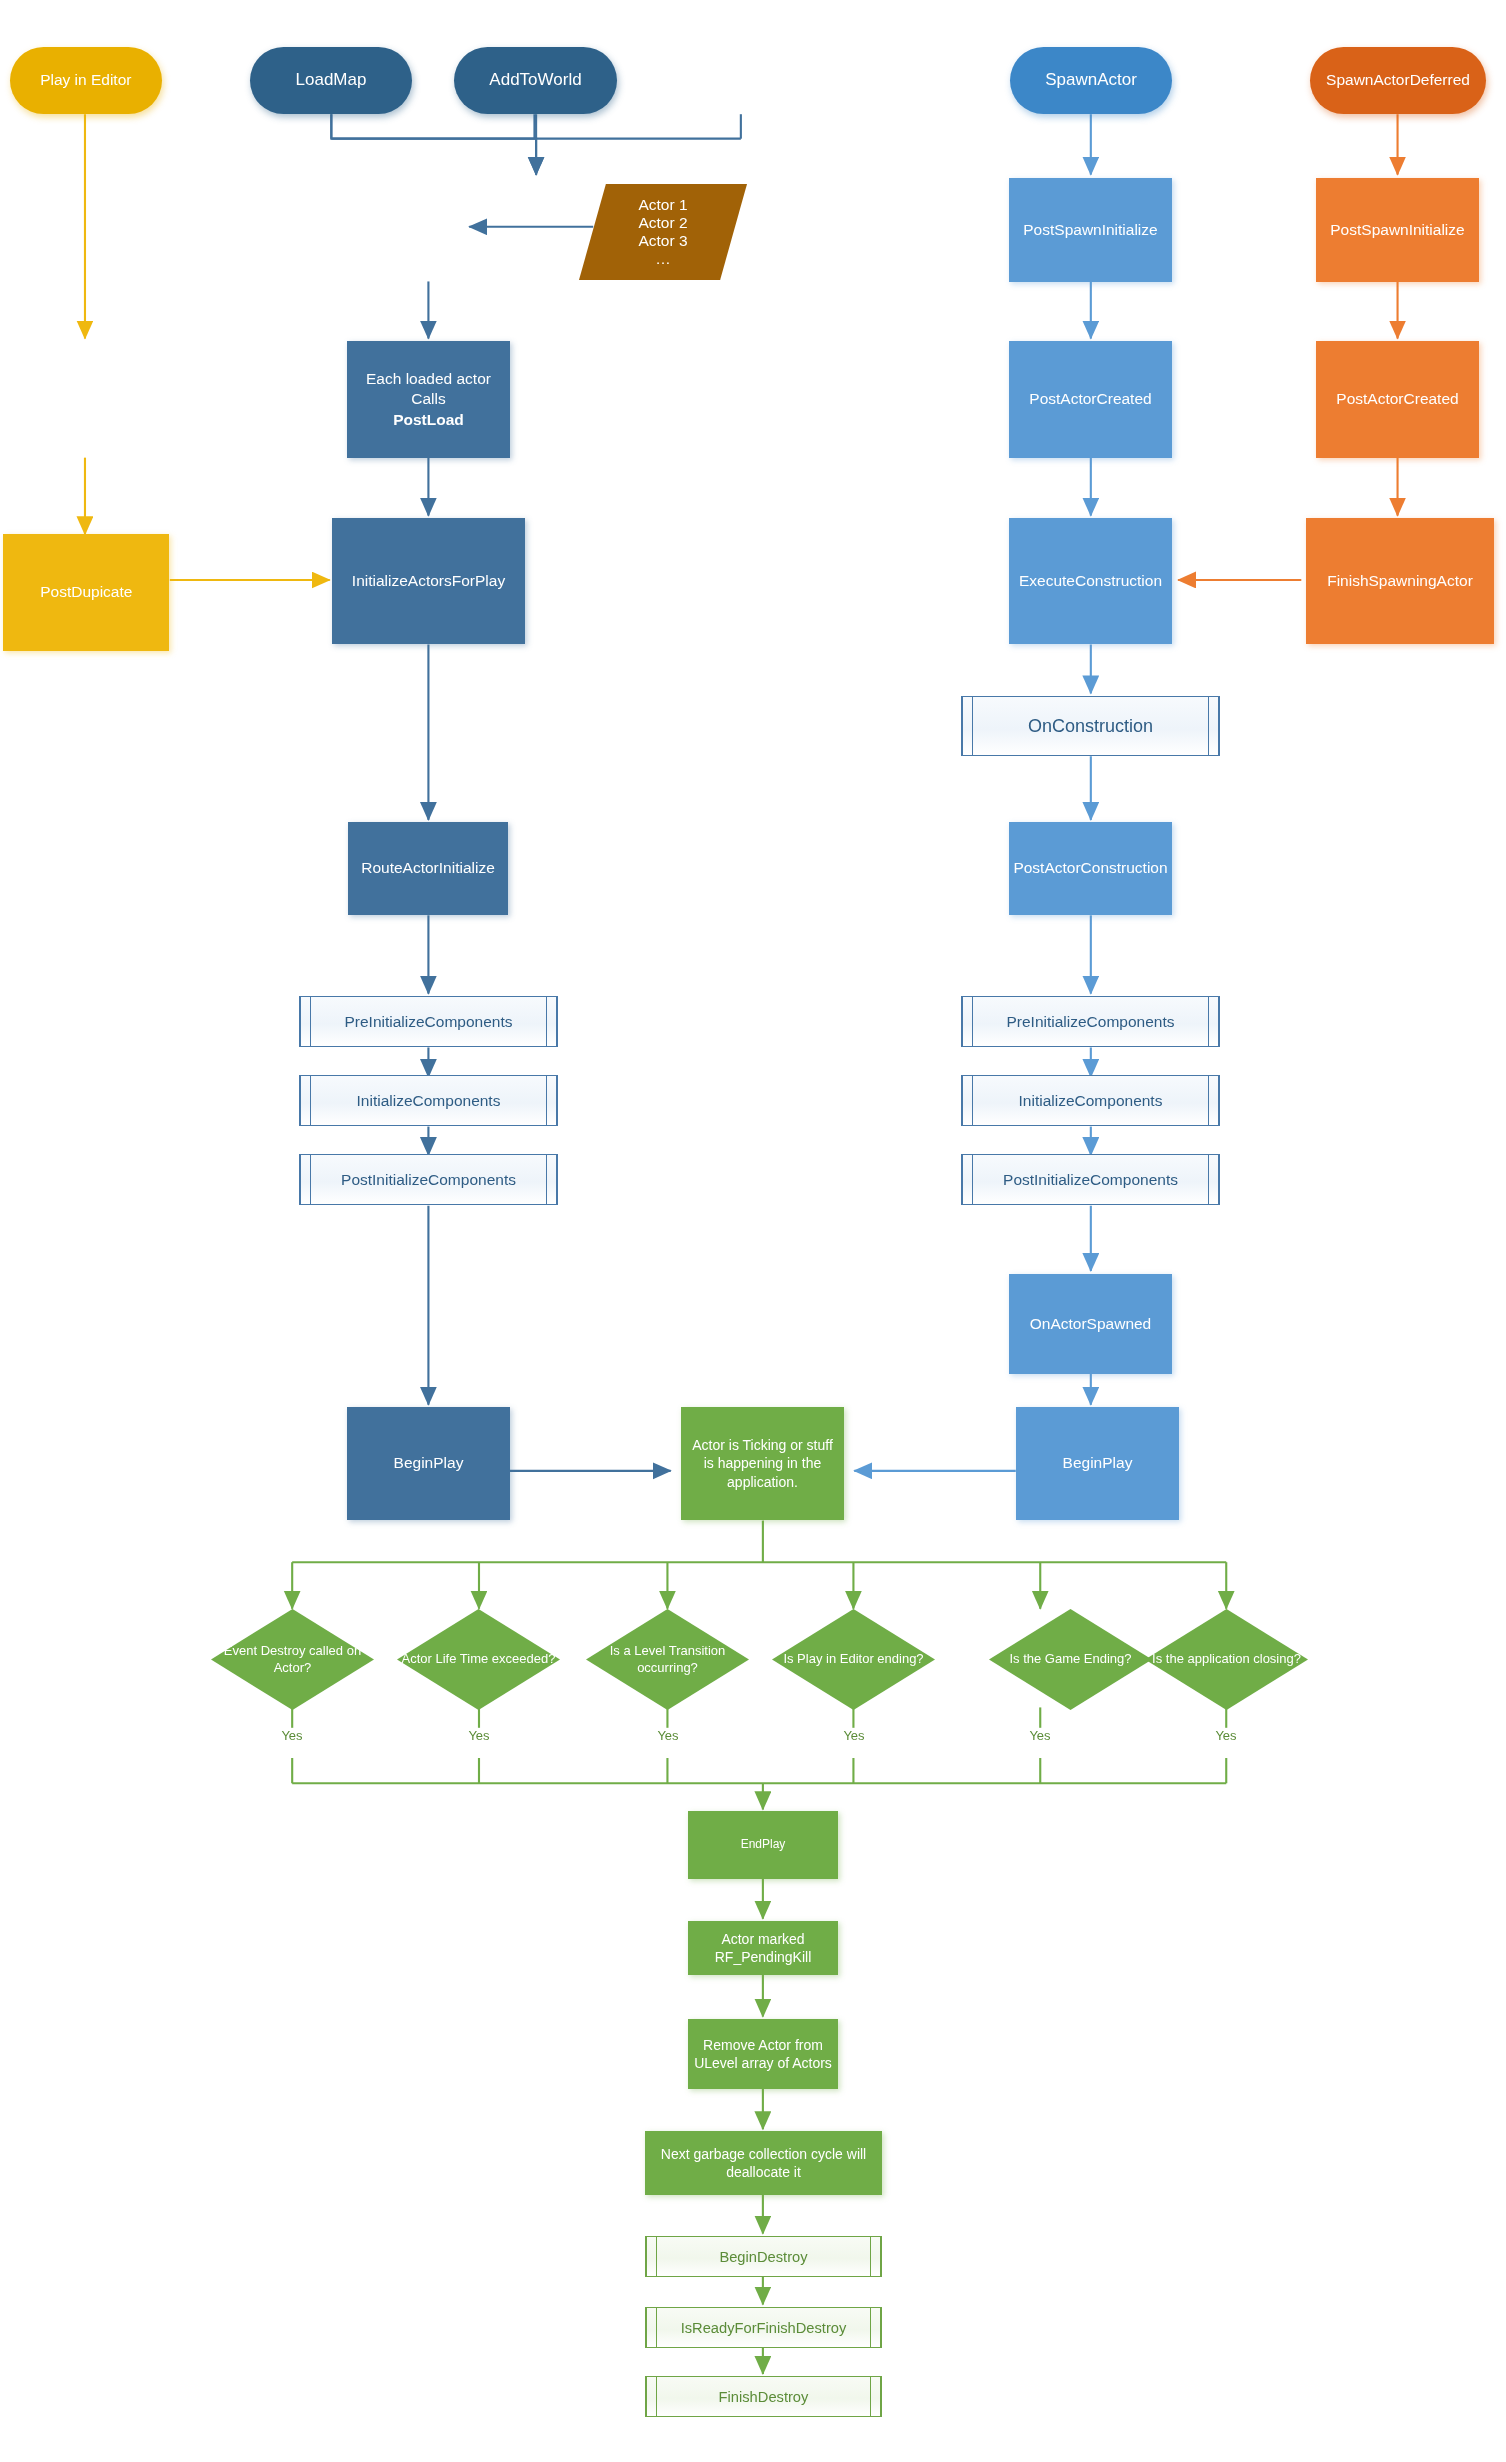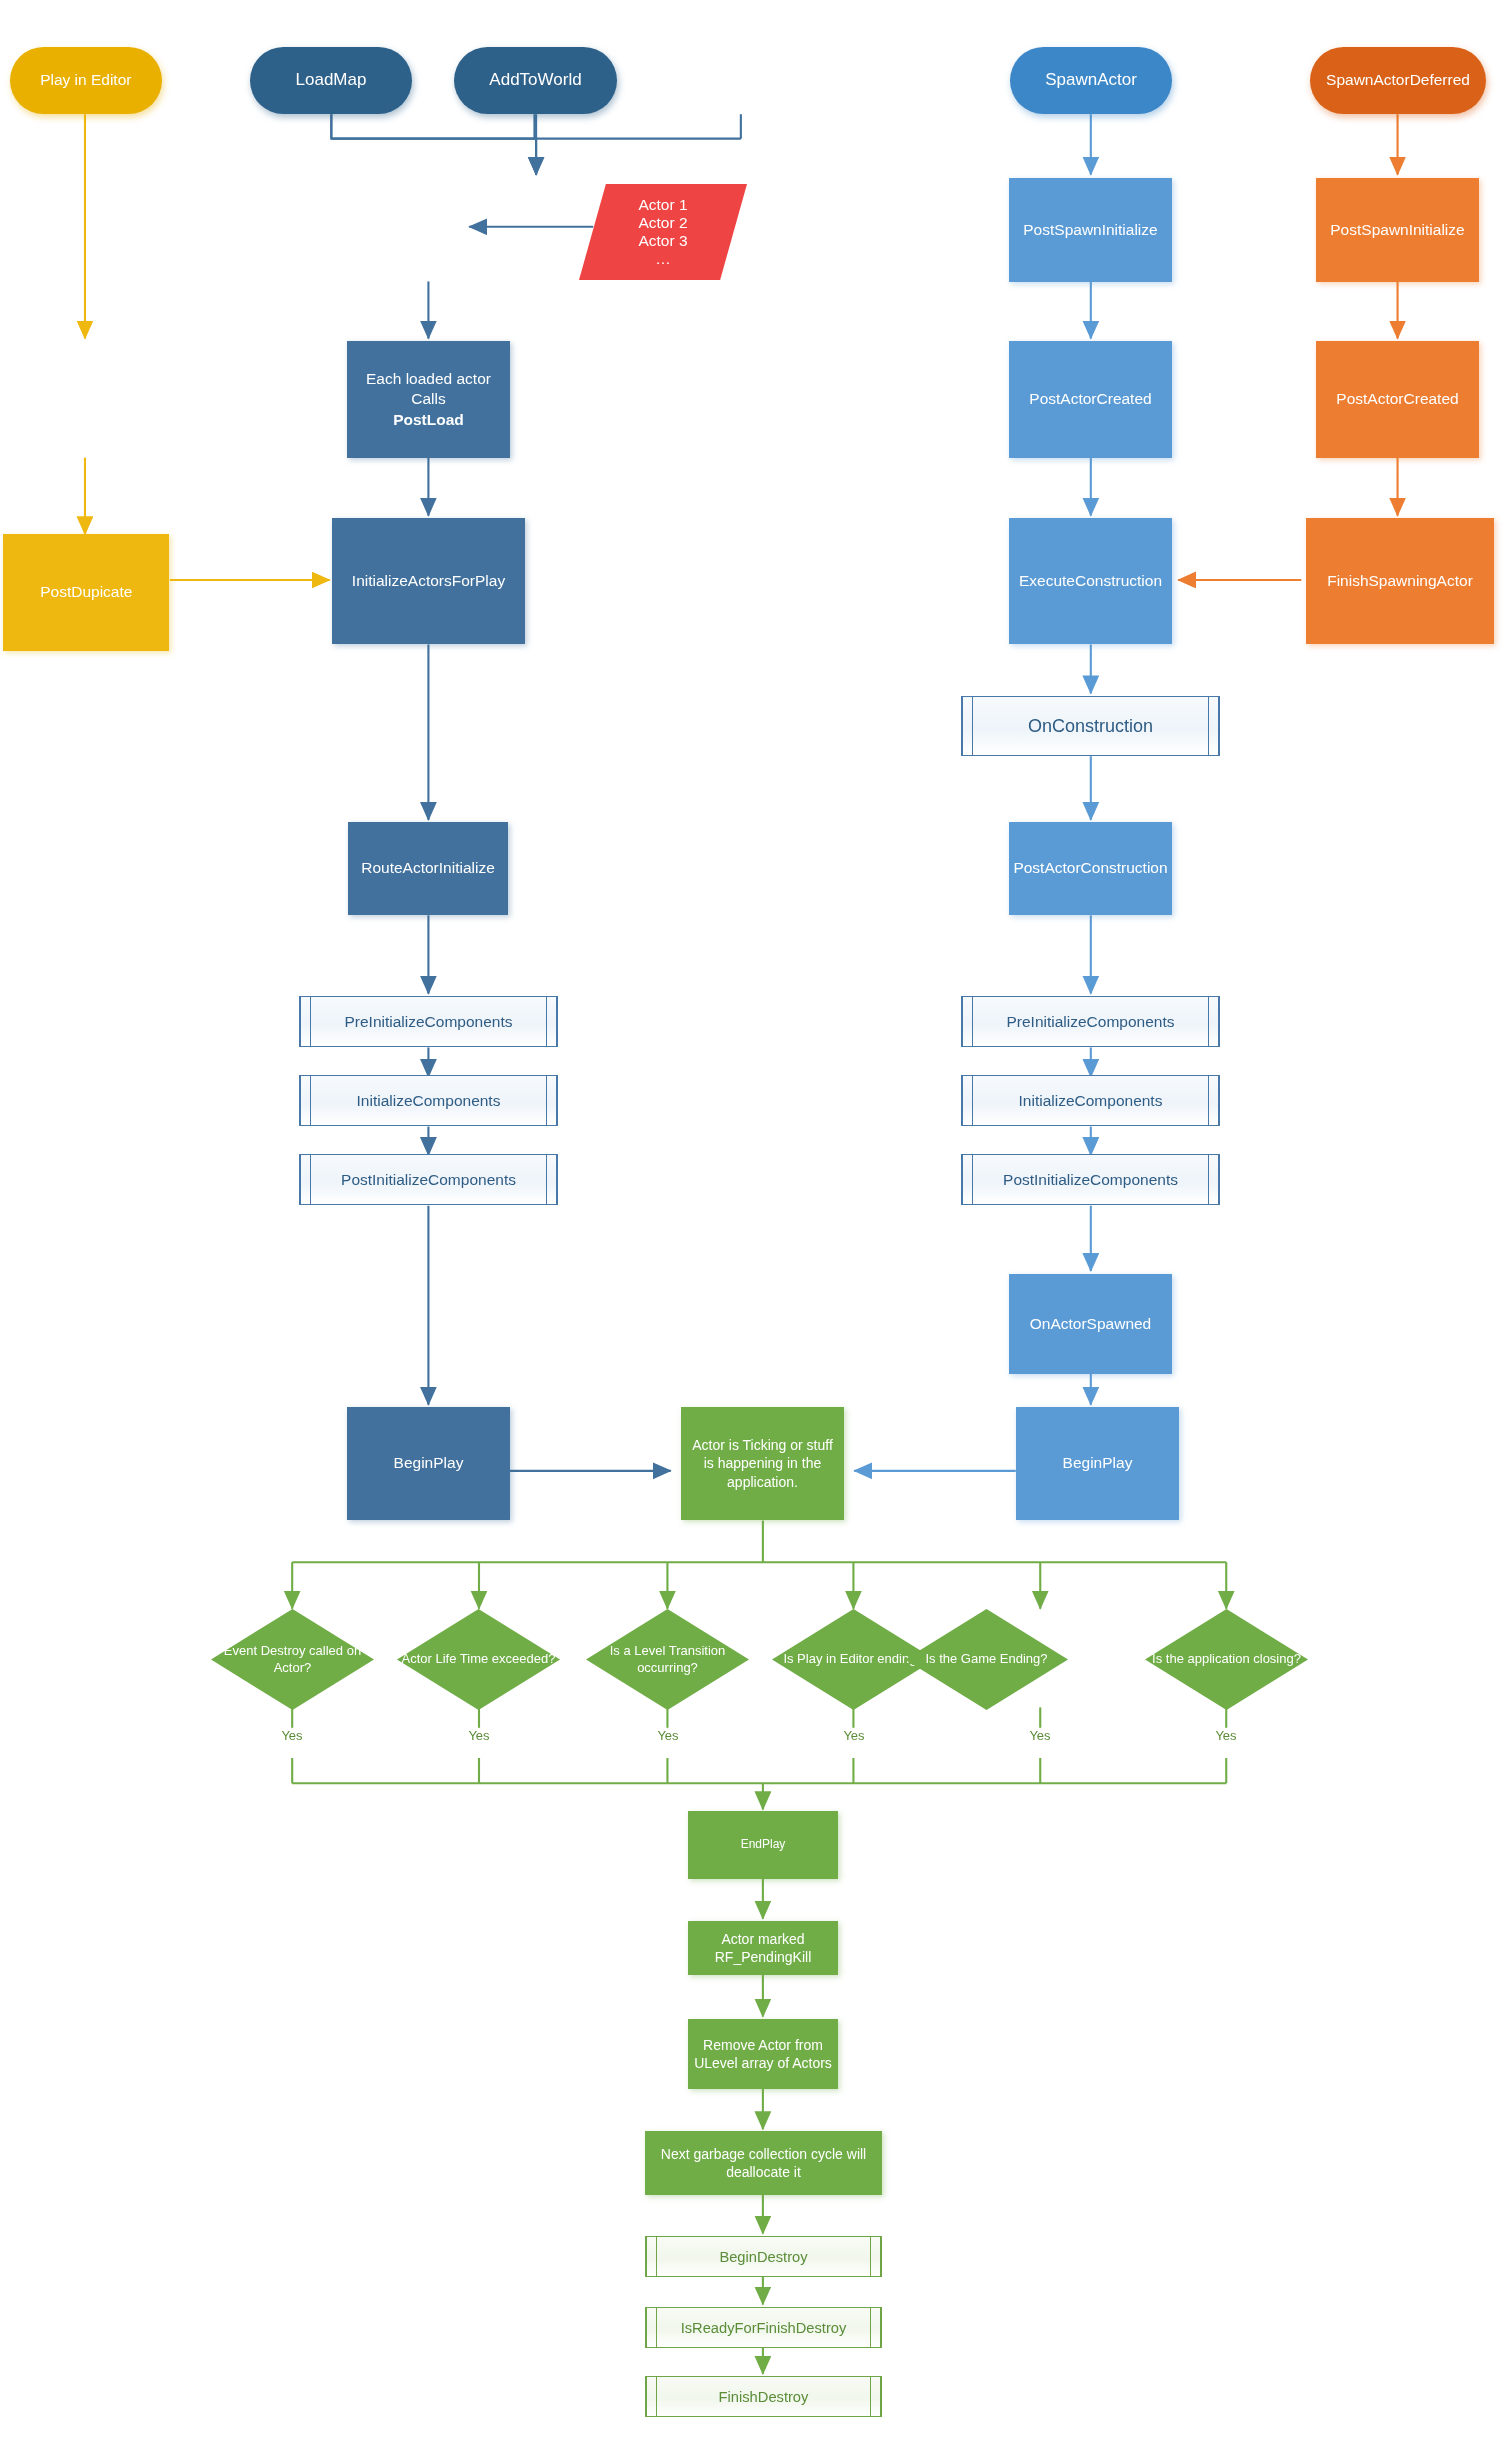--- a/index.html
+++ b/index.html
@@ -59,21 +59,21 @@
   .predef-green{border:1.3px solid #6FA546;background:linear-gradient(180deg,#f8fbf5 0%,#f1f7ec 55%,#ffffff 100%);}
   .predef-green .bar{border-left:1.3px solid #6FA546;border-right:1.3px solid #6FA546;}
   .predef-green .mid{color:#5B8C38;}
 
   
   .parallelogram{
     position:absolute;
     z-index:3;
     color:#fff;
     display:flex;align-items:center;justify-content:center;text-align:center;
-    background:#ef4444;
+    background:#a16207;
     clip-path:polygon(16% 0%, 100% 0%, 84% 100%, 0% 100%);
     box-shadow:1.6px 2.4px 5.7px rgba(65,113,156,.3);
   }
 
   
   .diamond{
     position:absolute;
     z-index:3;
     color:#fff;
     display:flex;align-items:center;justify-content:center;text-align:center;
@@ -369,21 +369,21 @@
     <span>Yes</span>
   </div>
 
   <div class="diamond" style="left:772px;top:1609px;width:163px;height:101px;font-size:13px;">
     <span>Is Play in Editor ending?</span>
   </div>
   <div class="edge-label" style="left:813px;top:1728px;width:82px;">
     <span>Yes</span>
   </div>
 
-  <div class="diamond" style="left:905px;top:1609px;width:163px;height:101px;font-size:13px;">
+  <div class="diamond" style="left:989px;top:1609px;width:163px;height:101px;font-size:13px;">
     <span>Is the Game Ending?</span>
   </div>
   <div class="edge-label" style="left:999px;top:1728px;width:82px;">
     <span>Yes</span>
   </div>
 
   <div class="diamond" style="left:1145px;top:1609px;width:163px;height:101px;font-size:13px;">
     <span>Is the application closing?</span>
   </div>
   <div class="edge-label" style="left:1185px;top:1728px;width:82px;">

